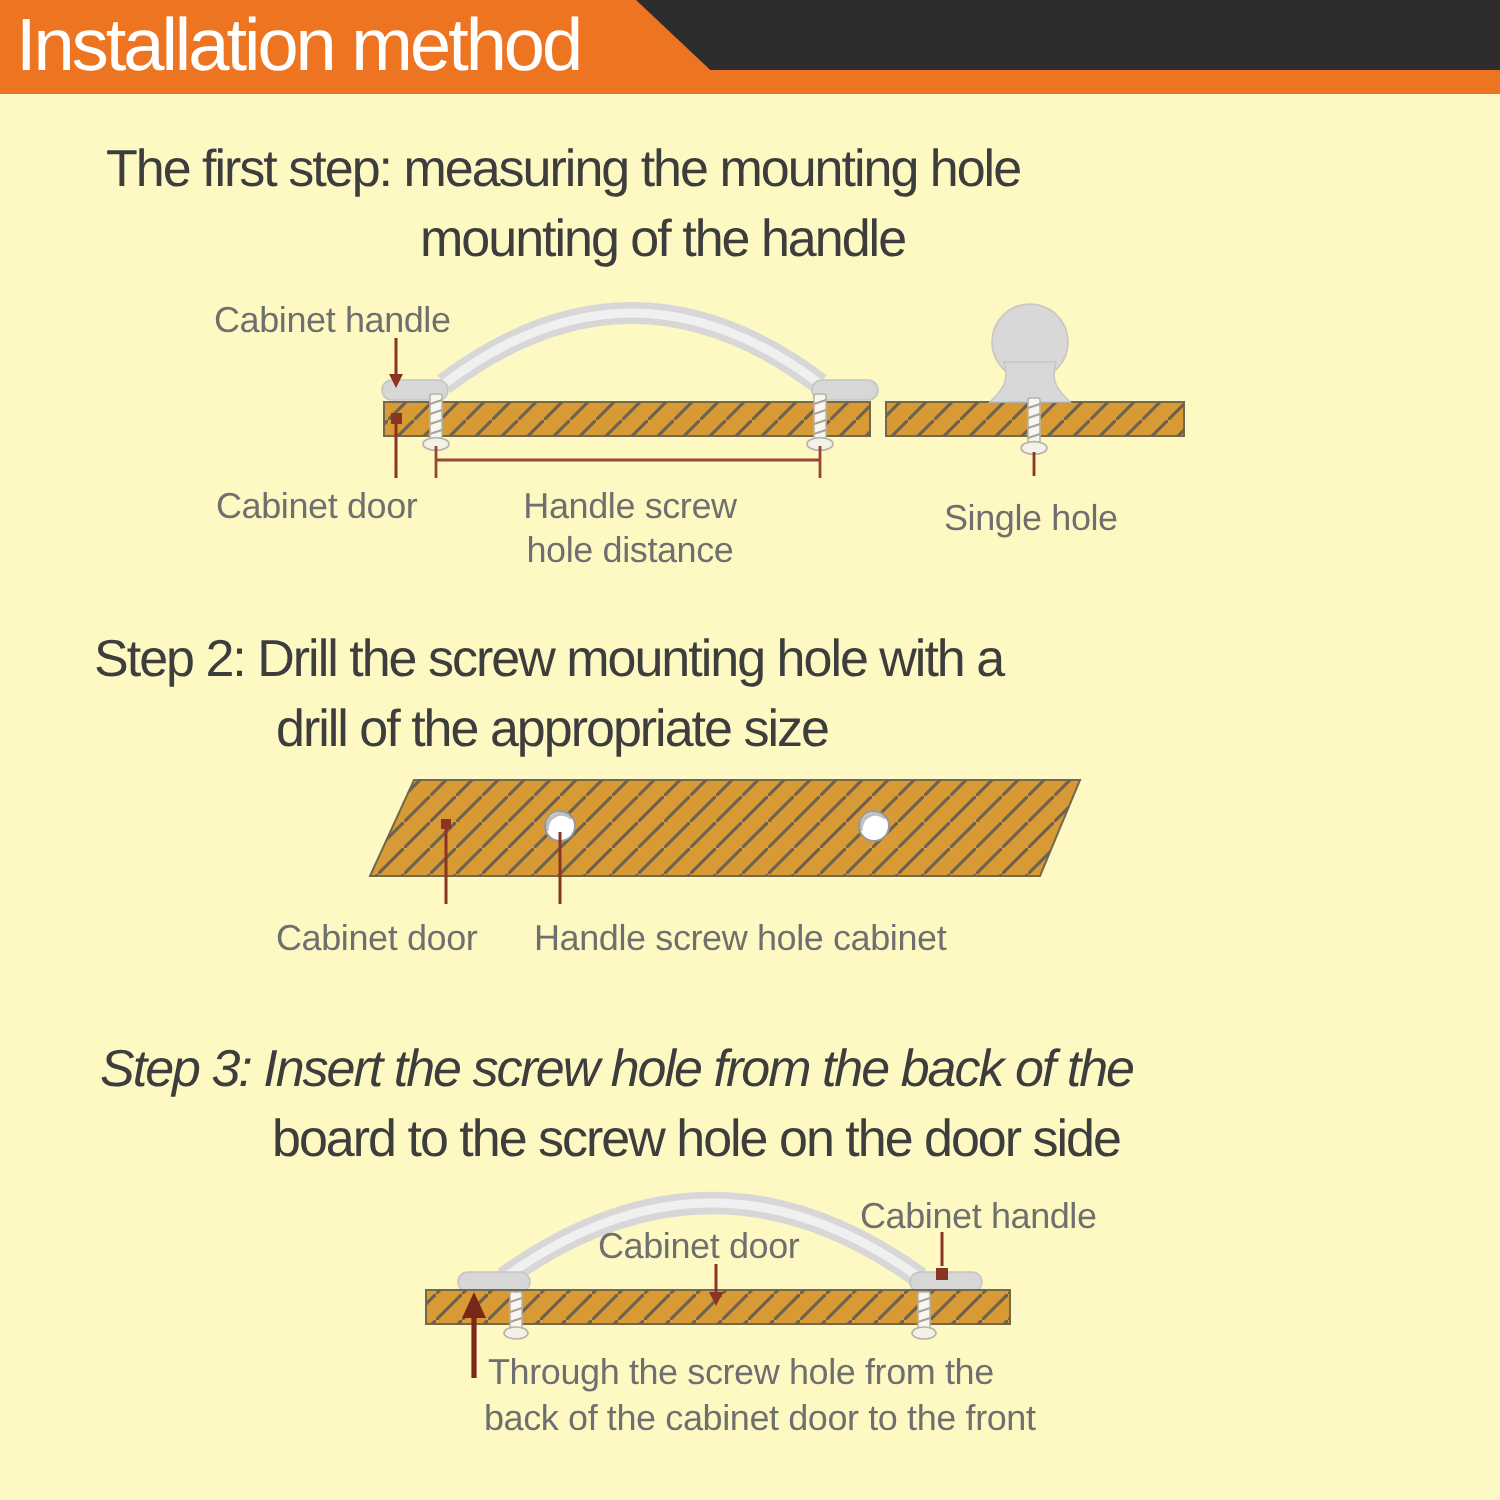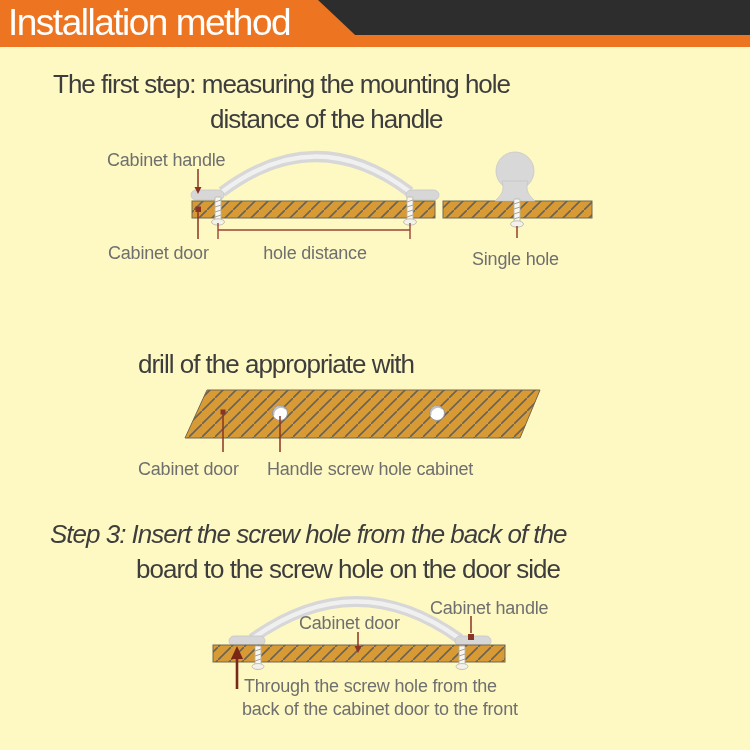--- a/index.html
+++ b/index.html
@@ -35,21 +35,21 @@
 <body>
 
 <div id="stage">
 
   <div class="header">
     <div class="header-corner"></div>
     <div class="header-title">Installation method</div>
   </div>
 
   <div class="h-line" style="left:53px;top:69px;">The first step: measuring the mounting hole</div>
-  <div class="h-line" style="left:210px;top:104px;">distance of the handle</div>
+  <div class="h-line" style="left:210px;top:104px;">mounting of the handle</div>
 
   <svg class="diagram" style="left:90px;top:145px;" width="510" height="112" viewBox="0 0 510 112">
     <defs>
       <pattern id="h1p" patternUnits="userSpaceOnUse" width="13" height="13">
         <path d="M -2 15 L 15 -2" stroke="#6A6255" stroke-width="1.6" fill="none"></path>
       </pattern>
       <g id="scr1">
         <rect x="-3" y="0" width="6" height="24" rx="1" fill="#F7F6F2" stroke="#B8B4A4" stroke-width="0.8"></rect>
         <path d="M -3 5 L 3 3 M -3 10 L 3 8 M -3 15 L 3 13 M -3 20 L 3 18" stroke="#A8A496" stroke-width="1" fill="none"></path>
         <ellipse cx="0" cy="25" rx="6.5" ry="3.2" fill="#F2F1EA" stroke="#B8B4A4" stroke-width="0.8"></ellipse>
@@ -91,25 +91,27 @@
       <rect x="105.5" y="61.5" width="5.5" height="5.5" fill="#8A3423"></rect>
       <line x1="108" y1="67" x2="108" y2="94" stroke="#8A3423" stroke-width="1.5"></line>
     </g>
 
     <path d="M 128 78 V 94 M 320 78 V 94 M 128 85 H 320" stroke="#9A4636" stroke-width="1.4" fill="none"></path>
   </svg>
 
   <div class="lbl" style="left:107px;top:149px;">Cabinet handle</div>
   <div class="lbl" style="left:108px;top:242px;">Cabinet door</div>
   <div class="lbl lbl-center" style="left:250px;top:242px;width:130px;">
+    <div>Handle screw</div>
     <div>hole distance</div>
   </div>
   <div class="lbl" style="left:472px;top:248px;">Single hole</div>
 
-  <div class="h-line" style="left:138px;top:349px;">drill of the appropriate with</div>
+  <div class="h-line" style="left:47px;top:314px;">Step 2: Drill the screw mounting hole with a</div>
+  <div class="h-line" style="left:138px;top:349px;">drill of the appropriate size</div>
 
   <svg class="diagram" style="left:150px;top:385px;" width="400" height="75" viewBox="0 0 400 75">
     <defs>
       <pattern id="h2p" patternUnits="userSpaceOnUse" width="13" height="13">
         <path d="M -2 15 L 15 -2" stroke="#6A6255" stroke-width="1.6" fill="none"></path>
       </pattern>
     </defs>
     <g>
       <path d="M 57 5 L 390 5 L 370 53 L 35 53 Z" fill="#D89A34" stroke="#73694F" stroke-width="1"></path>
       <path d="M 57 5 L 390 5 L 370 53 L 35 53 Z" fill="url(#h2p)" stroke="none"></path>

